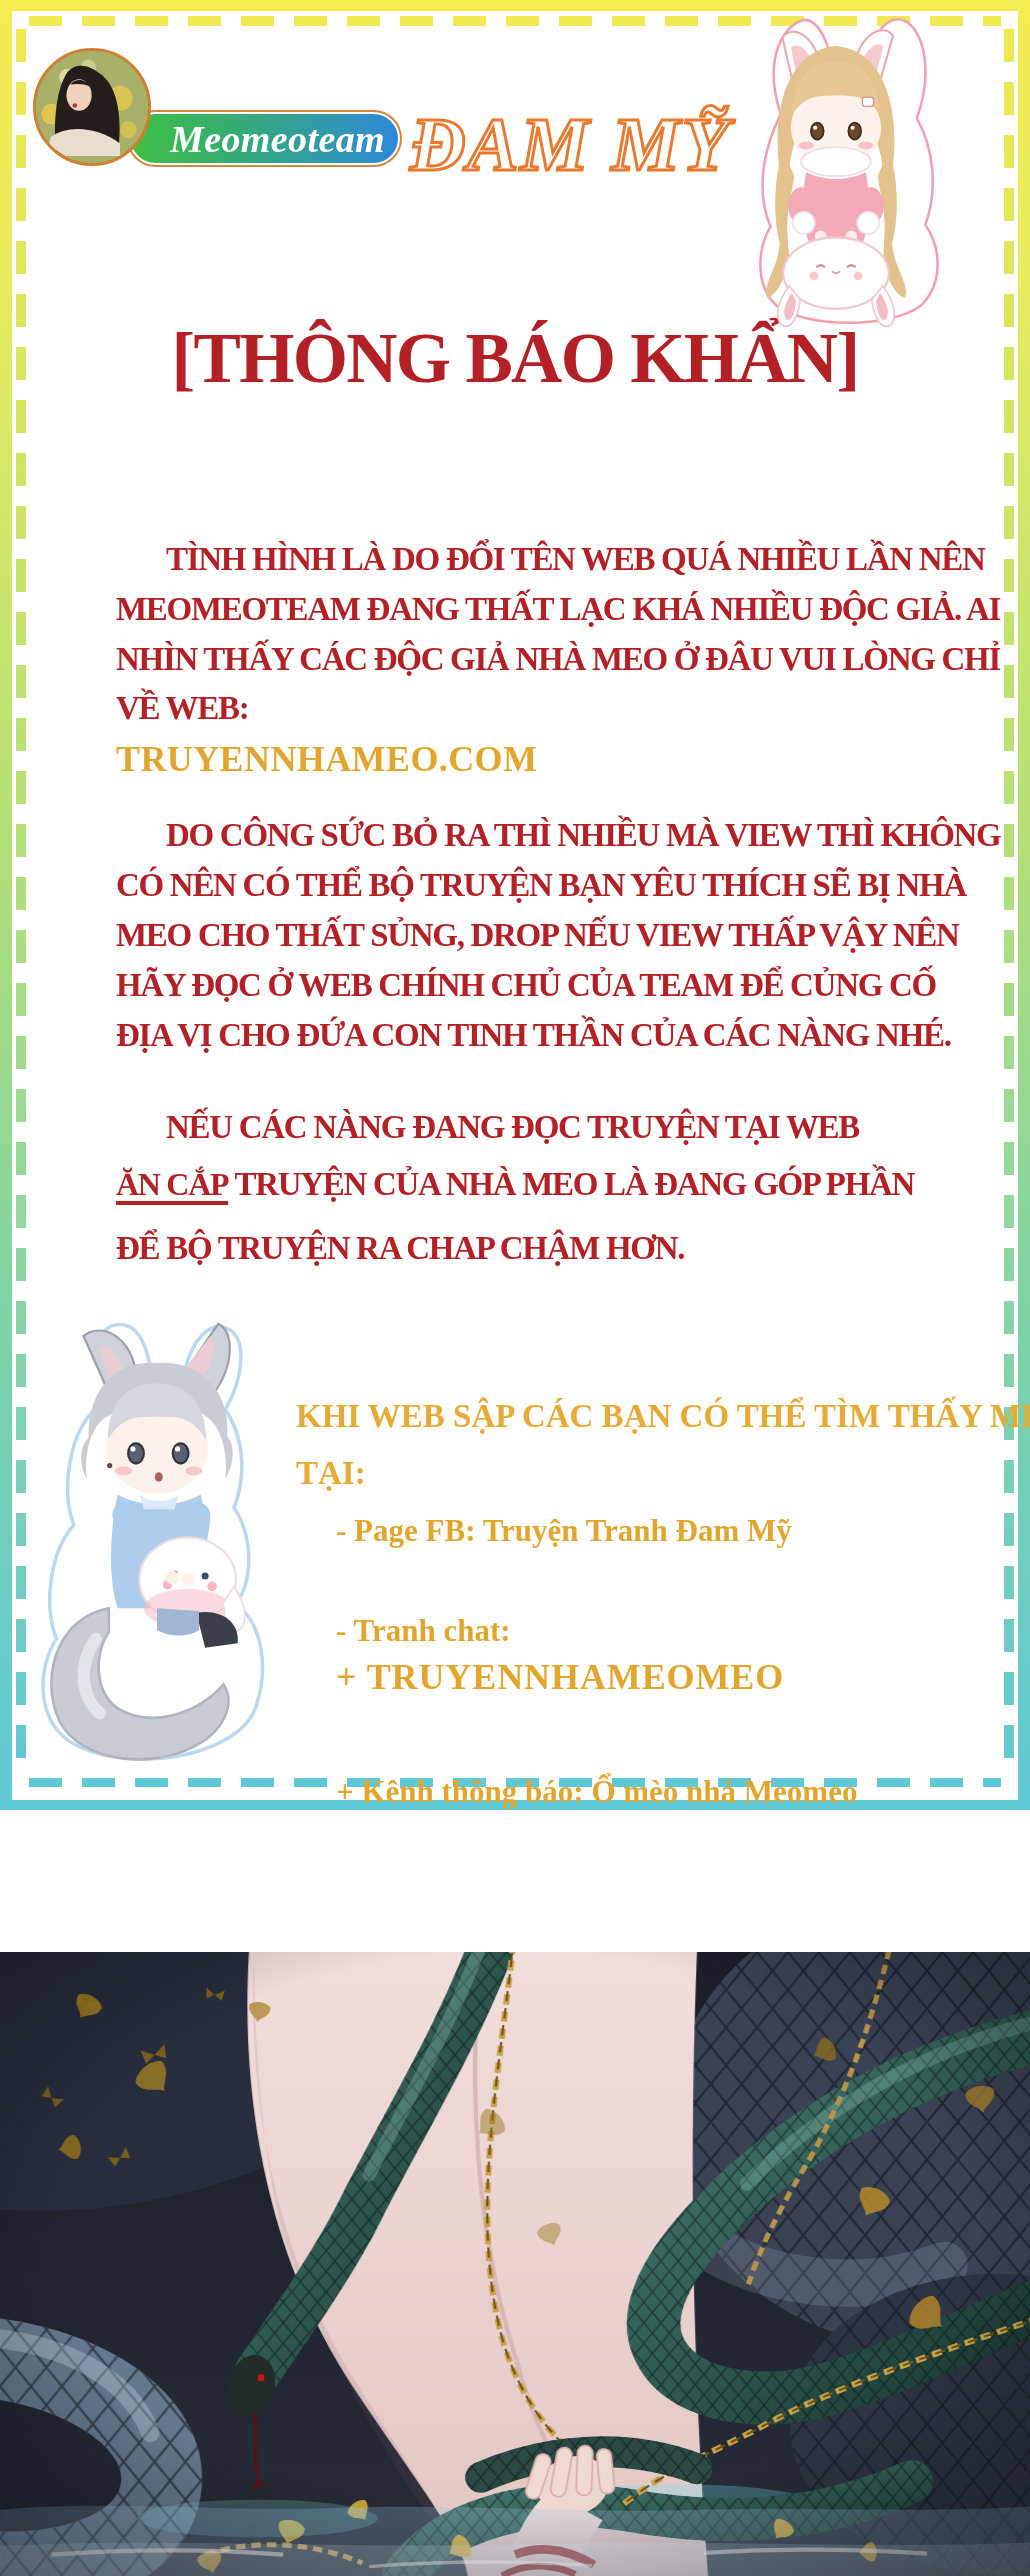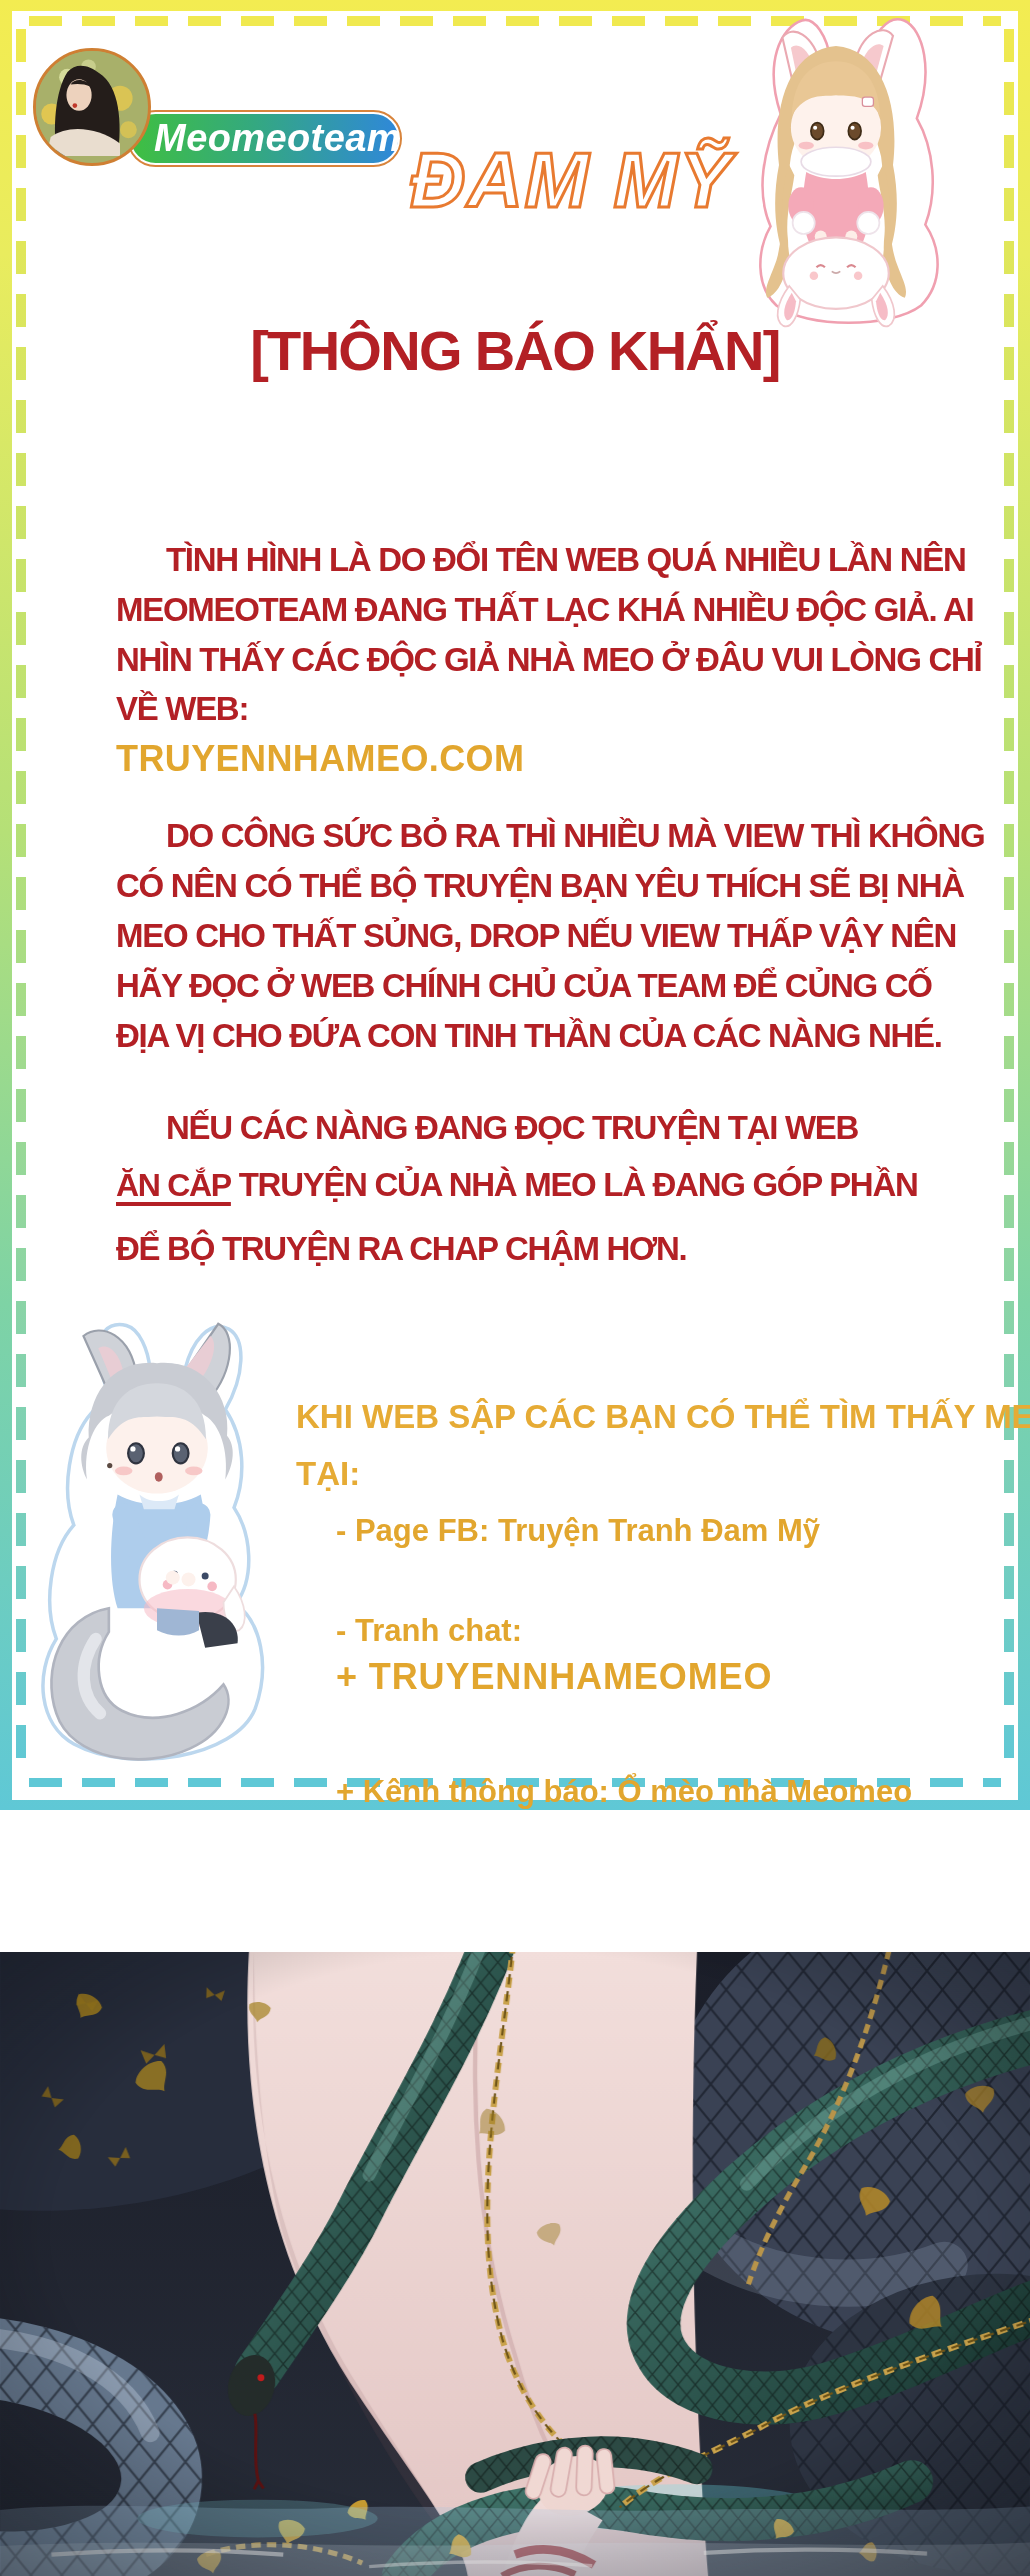--- a/index.html
+++ b/index.html
@@ -1,17 +1,17 @@
 <!DOCTYPE html>
 <html style="font-size:13.7px"><head>
 <meta charset="utf-8">
 <style>
   html,body{margin:0;padding:0;background:#fff;}
   .page{position:relative;width:1030px;height:2576px;background:#fff;overflow:hidden;
-        font-family:Liberation Sans, sans-serif;}
+        font-family:Liberation Serif, serif;}
   
   .notice{position:absolute;left:0;top:0;width:1030px;height:1810px;
           background:linear-gradient(180deg,#f3ec51 0%,#e9ec5e 14%,#b5e077 46%,#7ed3a5 72%,#5fc8d6 100%);}
   .notice-inner{position:absolute;left:12px;top:11px;right:12px;bottom:10.3px;background:#fff;}
   .dash{position:absolute;}
   .dash.top{left:29px;right:29px;top:16.3px;height:9.4px;background:#f0e94f;
     -webkit-mask:repeating-linear-gradient(90deg,#000 0,#000 33px,transparent 33px,transparent 53px);
     mask:repeating-linear-gradient(90deg,#000 0,#000 33px,transparent 33px,transparent 53px);}
   .dash.bottom{left:29px;right:29px;bottom:23px;height:9.4px;background:#5fc8d6;
     -webkit-mask:repeating-linear-gradient(90deg,#000 0,#000 33px,transparent 33px,transparent 53px);
@@ -28,25 +28,25 @@
   .avatar{position:absolute;left:33px;top:48px;width:112px;height:112px;border-radius:50%;
           border:3.4px solid #cf7f33;overflow:hidden;z-index:5;background:#a8b06a;}
   .badge{position:absolute;left:129px;top:112px;width:271px;height:53px;border-radius:34px;
          background:linear-gradient(90deg,#3fbf41 0%,#34a97e 45%,#2f88d9 100%);
          border:2.6px solid #fff;outline:2.6px solid #d8843c;z-index:4;
          display:flex;align-items:center;justify-content:center;padding-left:26px;box-sizing:border-box;
          color:#fff;font-size:38px;font-weight:bold;font-style:italic;letter-spacing:0.4px;}
   .logo-t{position:absolute;color:#fff;font-weight:bold;font-style:italic;white-space:nowrap;
           -webkit-text-stroke:3px #e87a30;letter-spacing:1.7px;z-index:3;}
   .logo-t1{left:187px;top:45px;font-size:69px;}
-  .logo-t2{left:410px;top:100px;font-size:77px;margin-top:36px;}
+  .logo-t2{left:410px;top:100px;font-size:77px;}
   .chibi-girl{position:absolute;left:728px;top:12px;width:216px;height:319px;z-index:2;}
   
   .n-title{position:absolute;left:0;right:0;top:318px;text-align:center;
-           color:#b32025;font-size:56px;font-weight:800;letter-spacing:-1.7px;white-space:nowrap;}
+           color:#b32025;font-size:71px;font-weight:800;letter-spacing:-1.7px;white-space:nowrap;}
   .redline{position:absolute;left:116px;color:#b32025;font-weight:bold;font-size:33px;
            letter-spacing:-1.3px;white-space:nowrap;}
   .indent{padding-left:50px;}
   .website{position:absolute;left:116px;top:738px;color:#e2a62e;font-weight:bold;
            font-size:36px;letter-spacing:0.4px;white-space:nowrap;}
   .ancap{font-size:32px;text-decoration:underline;text-decoration-thickness:4.3px;text-underline-offset:6px;}
   .chibi-wolf{position:absolute;left:24px;top:1315px;width:266px;height:464px;z-index:2;}
   .goldline{position:absolute;left:296px;color:#e2a62e;font-weight:bold;white-space:nowrap;}
   .g-head{font-size:33px;color:#e6ab35;}
   .g-item{font-size:31px;margin-left:40px;}

